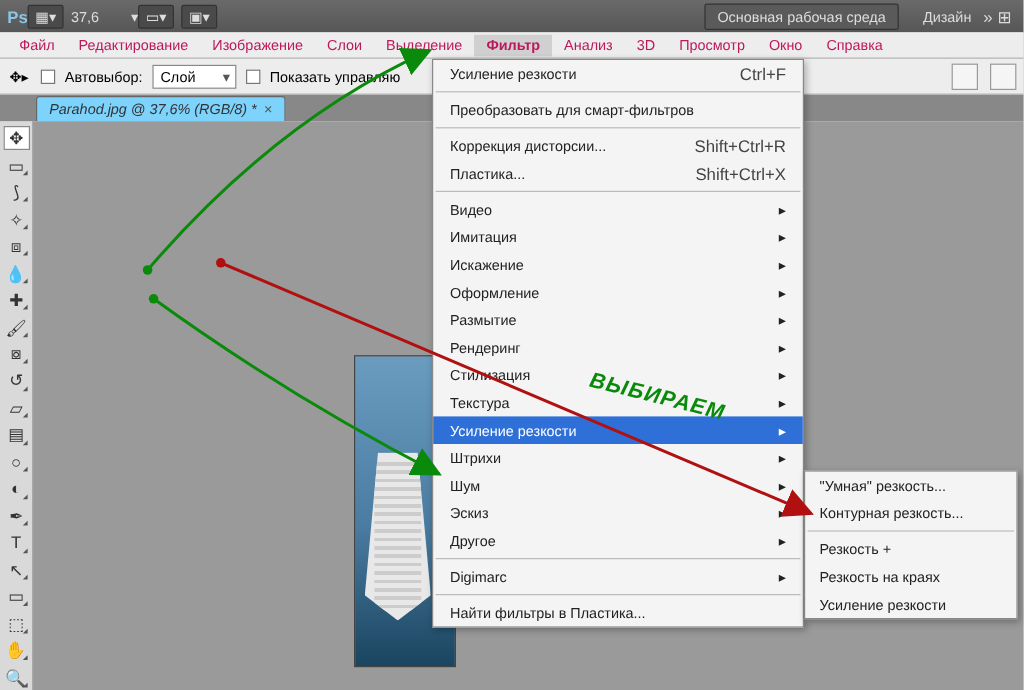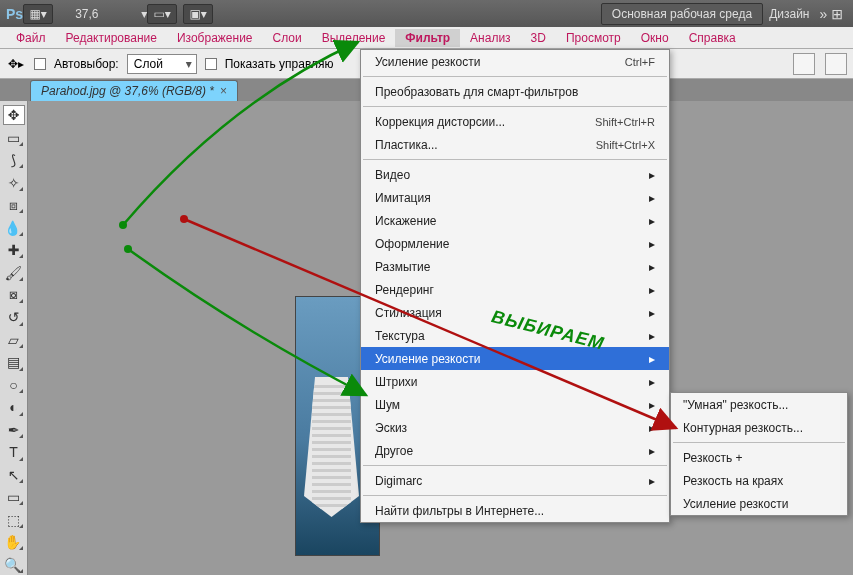--- a/index.html
+++ b/index.html
@@ -1,23 +1,23 @@
 <!DOCTYPE html>
 <html><head>
 <meta charset="utf-8">
 <style>
 * { margin: 0; padding: 0; box-sizing: border-box; font-family: Tahoma, Arial, sans-serif; font-size: 12px; }
 body { width: 853px; height: 575px; background: #fff; overflow: hidden; position: relative; }
 
 .titlebar { height: 27px; background: linear-gradient(#6a6a6a,#565656); display: flex; align-items: center; padding: 0 6px; color: #ddd; }
 .titlebar .ps { font-family: Arial; font-size: 14px; font-weight: bold; color: #8cc5e8; }
 .titlebar .tool-slot { width: 30px; height: 20px; background:#4a4a4a; border:1px solid #333; margin-right:6px; display:flex; align-items:center; justify-content:center; border-radius:2px;}
-.titlebar .zoom { width:50px; color:#ddd; margin:0 16px; }
+.titlebar .zoom { width:50px; color:#ddd; margin:0 0; }
 .titlebar .spacer { flex:1; }
-.titlebar .ws-btn { background:#5a5a5a; border:1px solid #333; color:#ddd; padding:3px 10px; margin-right:6px; border-radius:2px;}
+.titlebar .ws-btn { background:#5a5a5a; border:1px solid #333; color:#ddd; padding:3px 10px; margin-right:20px; border-radius:2px;}
 .titlebar .ws-link { color:#ddd; margin-right:10px; }
 .titlebar .chev { color:#ddd; margin-right:4px; font-size:14px;}
 
 .menubar { height: 22px; background: #ededed; border-bottom:1px solid #aaa; display:flex; align-items:center; padding:0 6px; }
 .menubar .m { padding:2px 10px; color:#be185d; cursor:default; }
 .menubar .m.active { background:#d0d0d0;font-weight:bold; }
 
 .optionsbar { height: 30px; background:#ededed; border-bottom:1px solid #aaa; display:flex; align-items:center; padding:0 6px; gap:8px; position:relative; z-index:2;}
 .optionsbar .movetool { width:20px; height:20px; display:flex; align-items:center; justify-content:center;}
 .optionsbar .checkbox { width:12px; height:12px; border:1px solid #777; background:#fff;}
@@ -34,21 +34,21 @@
 .toolbox .t { width:22px; height:22px; display:flex; align-items:center; justify-content:center; color:#333; font-size:14px; border:1px solid transparent; position:relative;}
 .toolbox .t.sel { background:#fff; border:1px solid #888;}
 .toolbox .t .tri { position:absolute; right:1px; bottom:1px; width:0; height:0; border-left:4px solid transparent; border-bottom:4px solid #555;}
 
 .canvas { position:absolute; left:295px; top:195px; width:85px; height:260px; background:linear-gradient(#6a9cc0 0%, #4a7ba0 55%, #1a4560 100%); border:1px solid #444;}
 .canvas .ship { position:absolute; left:8px; top:80px; width:55px; height:140px; background:#e8e8e8; clip-path: polygon(20% 0%, 80% 0%, 100% 85%, 50% 100%, 0% 85%);}
 .canvas .ship:before { content:""; position:absolute; inset:8px; background:repeating-linear-gradient(#ccc 0 3px, #e8e8e8 3px 7px);}
 
 .dropdown { position:absolute; left:360px; top:49px; width:310px; background:#f4f4f4; border:1px solid #888; box-shadow:2px 2px 6px rgba(0,0,0,.3); z-index:5;}
 .dropdown .row { height:23px; display:flex; align-items:center; padding:0 14px; color:#222; position:relative;}
-.dropdown .row .sc { margin-left:auto; color:#444; font-size:11px;}
+.dropdown .row .sc { margin-left:auto; color:#444; font-size:14px;}
 .dropdown .row .sub { margin-left:auto; color:#222;}
 .dropdown .row.hot { background:#2f6fd8; color:#fff;}
 .dropdown .row.hot .sub { color:#fff;}
 .dropdown .sep { height:1px; background:#bbb; margin:3px 2px;}
 
 .submenu { position:absolute; left:670px; top:392px; width:178px; background:#f4f4f4; border:1px solid #888; box-shadow:2px 2px 6px rgba(0,0,0,.3); z-index:6;}
 .submenu .row { height:23px; display:flex; align-items:center; padding:0 12px; color:#222;}
 .submenu .sep { height:1px; background:#bbb; margin:3px 2px;}
 
 .annot { position:absolute; z-index:10; pointer-events:none;}
@@ -207,21 +207,21 @@
       <span>Другое</span>
       <span class="sub">▸</span>
     </div>
     <div class="sep"></div>
     <div class="row">
       <span>Digimarc</span>
       <span class="sub">▸</span>
     </div>
     <div class="sep"></div>
     <div class="row">
-      <span>Найти фильтры в Интернете...</span>
+      <span>Найти фильтры в Пластика...</span>
     </div>
   </div>
 
 <div class="submenu" id="submenu">
     <div class="row">"Умная" резкость...</div>
     <div class="row">Контурная резкость...</div>
     <div class="sep"></div>
     <div class="row">Резкость +</div>
     <div class="row">Резкость на краях</div>
     <div class="row">Усиление резкости</div>

